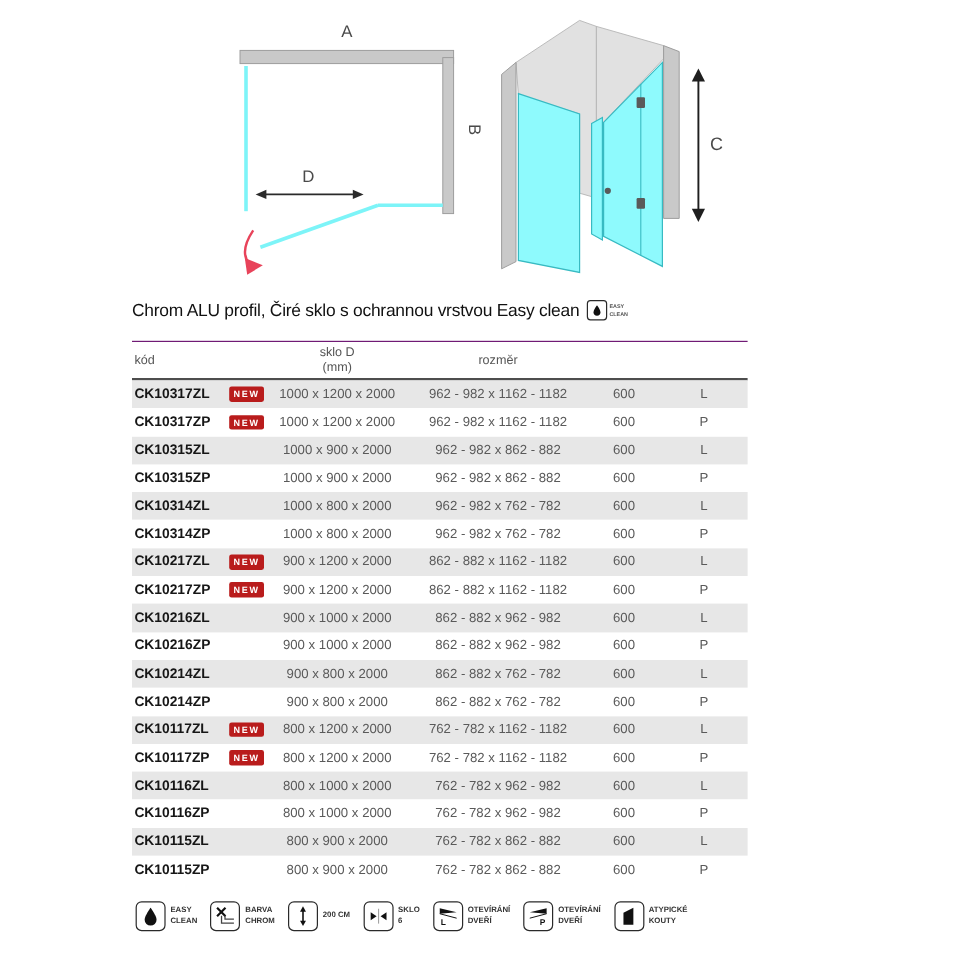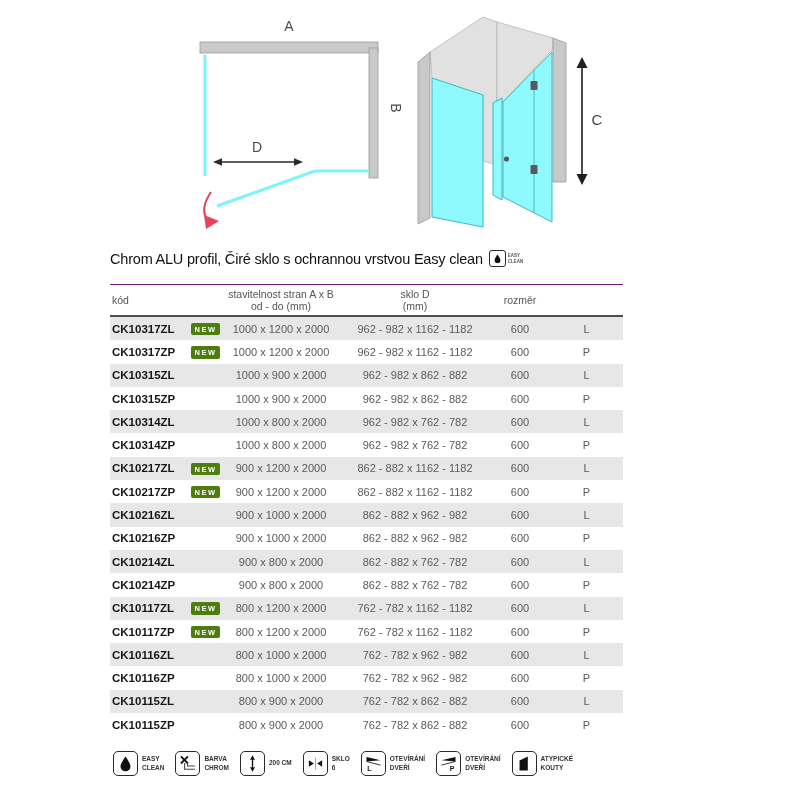--- a/index.html
+++ b/index.html
@@ -15,21 +15,21 @@
 
   
   #table{left:110px;top:284px;width:513px;}
   .thead{display:grid;grid-template-columns:78px 34px 118px 150px 60px 73px;border-top:1px solid #701a75;border-bottom:2px solid #4d4d4d;height:30px;align-items:center;}
   .th{font-size:10.5px;color:#555;text-align:center;line-height:1.15;}
   .th.left{text-align:left;padding-left:2px;}
   .trow{display:grid;grid-template-columns:78px 34px 118px 150px 60px 73px;height:23.3px;align-items:center;}
   .trow:nth-child(odd){background:#e7e7e7;}
   .c{font-size:11px;color:#5a5a5a;text-align:center;white-space:nowrap;}
   .c.code{font-weight:bold;color:#161616;text-align:left;padding-left:2px;font-size:11.5px;}
-  .new{background:#4d7c0f;color:#fff;font-size:7.5px;font-weight:bold;letter-spacing:1.5px;padding:2px 3px 1.5px 4px;border-radius:2px;display:inline-block;}
+  .new{background:#b91c1c;color:#fff;font-size:7.5px;font-weight:bold;letter-spacing:1.5px;padding:2px 3px 1.5px 4px;border-radius:2px;display:inline-block;}
 
   
   #legend{left:113px;top:751px;display:flex;align-items:center;}
   .litem{display:flex;align-items:center;gap:4px;margin-right:11px;}
   .ibox{width:23px;height:23px;border:1.6px solid #2a2a2a;border-radius:5px;flex:0 0 auto;display:flex;align-items:center;justify-content:center;background:#fff;}
   .llab{font-size:6.5px;line-height:1.25;color:#333;font-weight:bold;white-space:nowrap;}
 
   svg text{font-family:"Liberation Sans",sans-serif;}
 </style>
 </head>
@@ -85,24 +85,20 @@
       <div>CLEAN</div>
     </span>
   </span>
 </div>
 
 <div class="abs" id="table">
   <div class="thead">
     <div class="th left">kód</div>
     <div class="th"></div>
     <div class="th">
-      <div>stavitelnost stran A x B</div>
-      <div>od - do (mm)</div>
-    </div>
-    <div class="th">
       <div>sklo D</div>
       <div>(mm)</div>
     </div>
     <div class="th">rozměr</div>
   </div>
   <div>
       <div class="trow">
         <div class="c code">CK10317ZL</div>
         <div class="c"><span class="new">NEW</span></div>
         <div class="c">1000 x 1200 x 2000</div>

